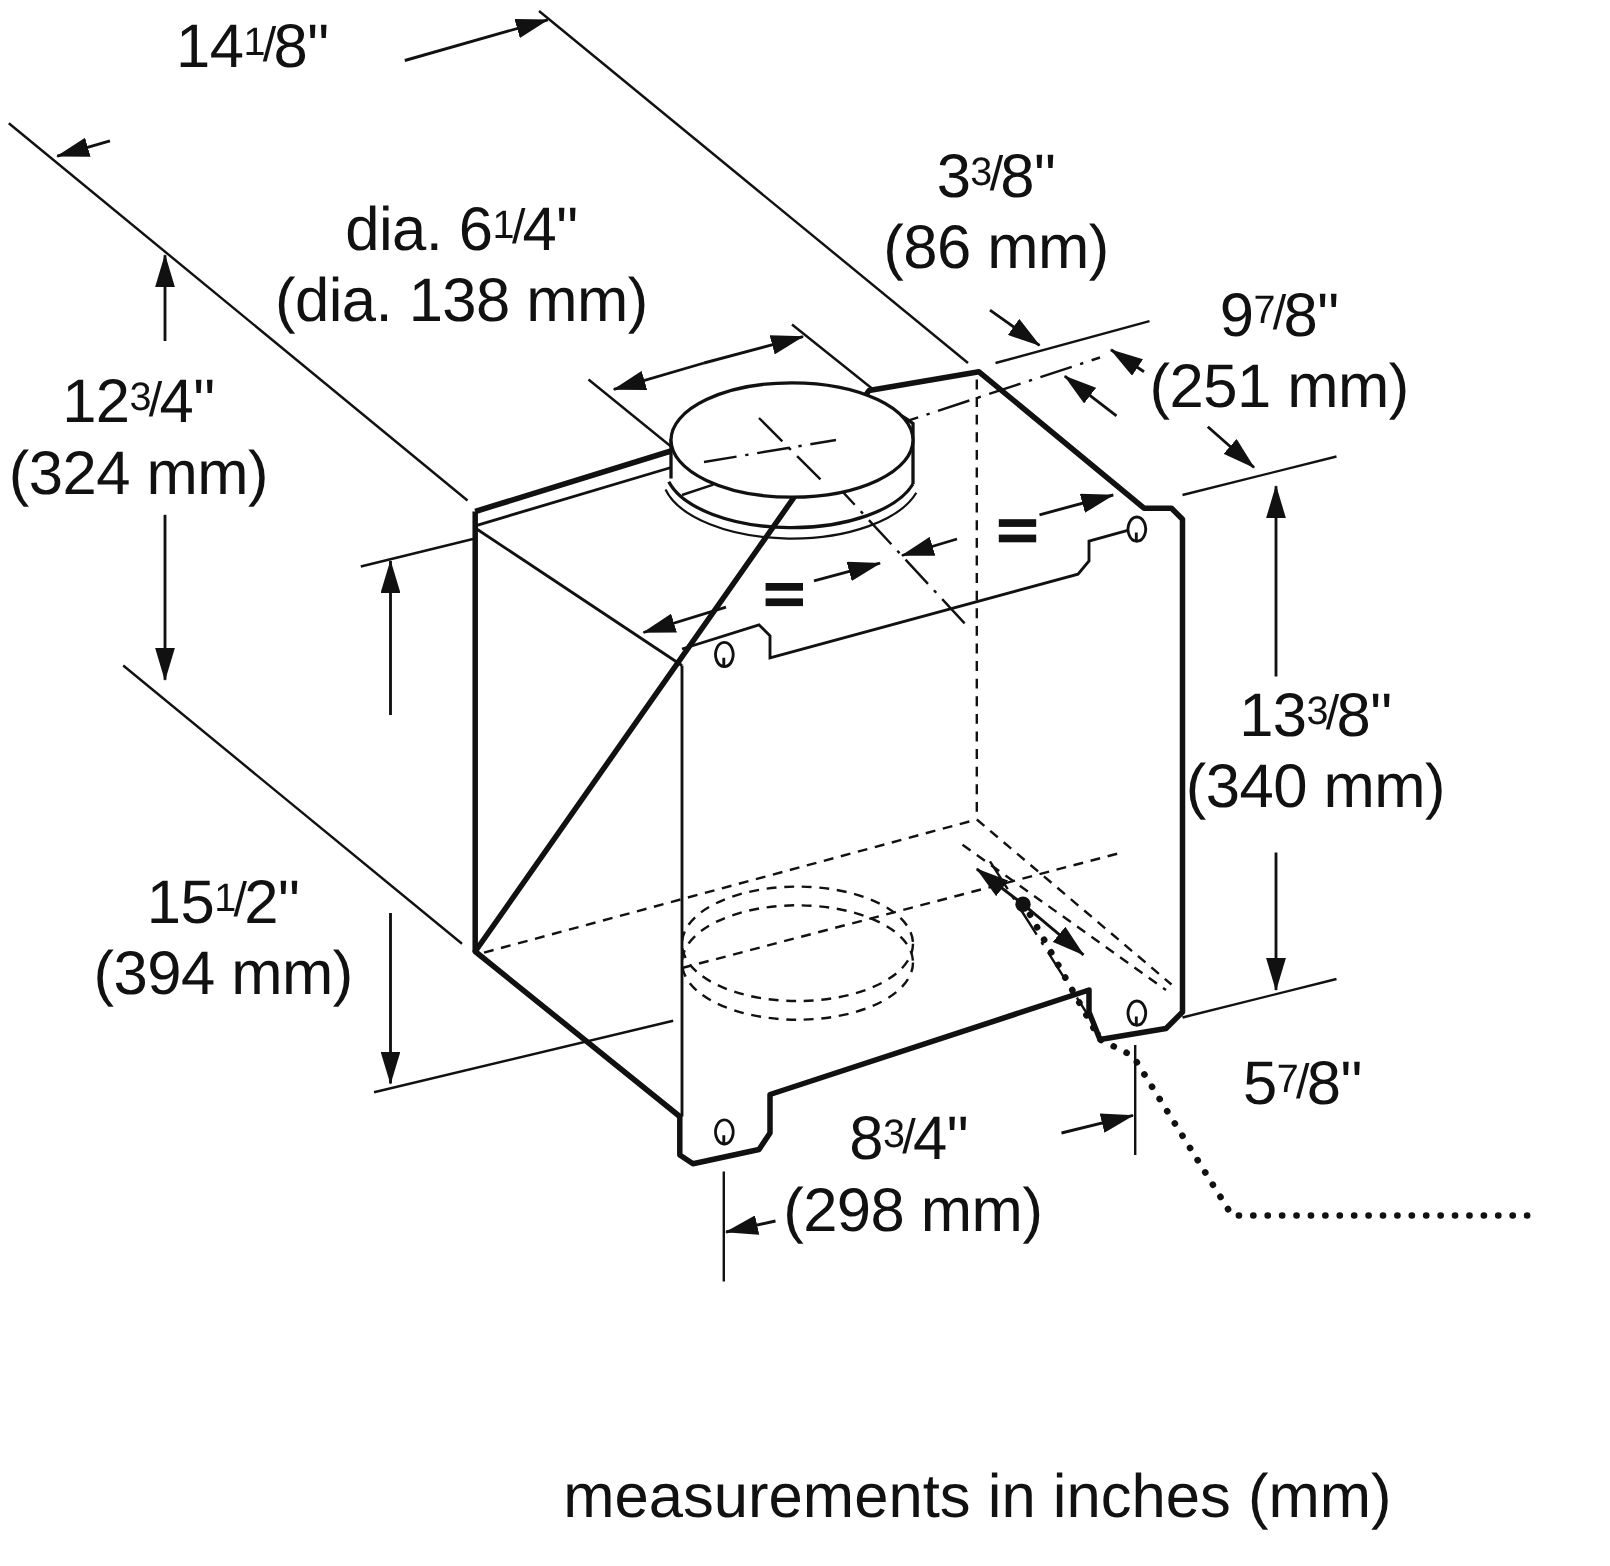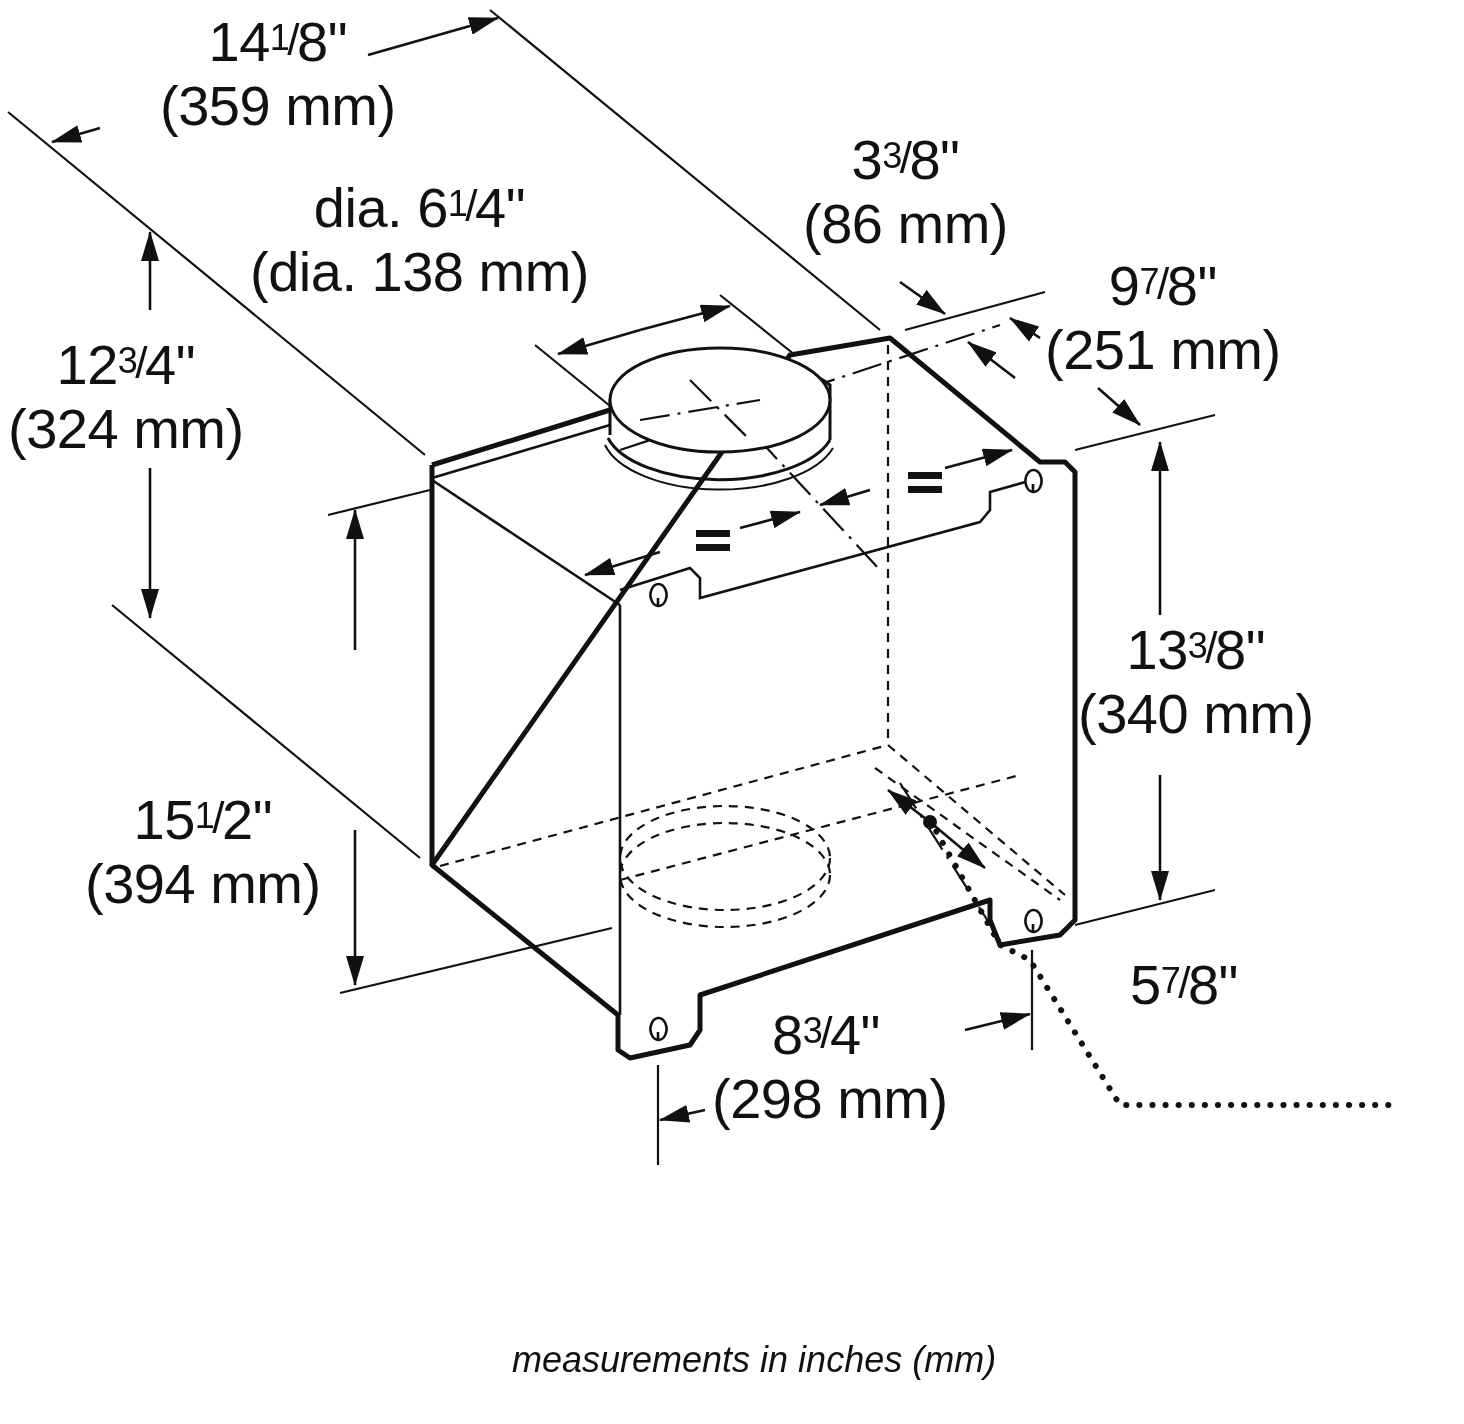--- a/index.html
+++ b/index.html
@@ -2,21 +2,21 @@
 <html><head>
   <meta charset="utf-8">
   <style>
     html, body { margin:0; padding:0; background:#ffffff; }
     body { width:1464px; height:1424px; position:relative; overflow:hidden; font-family:"Liberation Sans", sans-serif; color:#111; }
     svg#drawing { position:absolute; left:0; top:0; }
     .dim { position:absolute; text-align:center; font-size:56px; line-height:60px; color:#111; white-space:nowrap; letter-spacing:-0.5px; }
     .dim .num sup { font-size:36px; vertical-align:top; position:relative; top:-4px; }
     .dim .num .den { font-size:56px; }
     .dim .slash { font-size:44px; position:relative; top:-6px; margin:0 -2px; }
-    .footer { position:absolute; left:512px; top:1330px; font-size:36px; line-height:60px; white-space:nowrap;font-style:italic; }
+    .footer { position:absolute; left:512px; top:1330px; font-size:56px; line-height:60px; white-space:nowrap; }
   </style>
 </head>
 <body>
 
 <svg id="drawing" width="1464" height="1424" viewBox="0 0 1464 1424" xmlns="http://www.w3.org/2000/svg">
   <defs>
     <marker id="ah" markerWidth="10" markerHeight="8" refX="9" refY="4" orient="auto" markerUnits="userSpaceOnUse">
       <path d="M0,0 L10,4 L0,8 Z" fill="#111"></path>
     </marker>
     <marker id="ahb" markerWidth="30" markerHeight="18" refX="29" refY="9" orient="auto" markerUnits="userSpaceOnUse">
@@ -120,21 +120,20 @@
   <g fill="#111">
     <rect x="908" y="472" width="34" height="7"></rect>
     <rect x="908" y="486" width="34" height="7"></rect>
     <rect x="696" y="530" width="34" height="7"></rect>
     <rect x="696" y="544" width="34" height="7"></rect>
   </g>
 </svg>
 
 <div class="dim" style="left:160px; top:12px;">
   <div class="num"><span>14</span><sup>1</sup><span class="slash">/</span><span class="den">8</span>"</div>
-  <div>(359 mm)</div>
 </div>
 
 <div class="dim" style="left:250px; top:178px;">
   <div class="num"><span>dia. </span><span>6</span><sup>1</sup><span class="slash">/</span><span class="den">4</span>"</div>
   <div>(dia. 138 mm)</div>
 </div>
 
 <div class="dim" style="left:803px; top:130px;">
   <div class="num"><span>3</span><sup>3</sup><span class="slash">/</span><span class="den">8</span>"</div>
   <div>(86 mm)</div>

